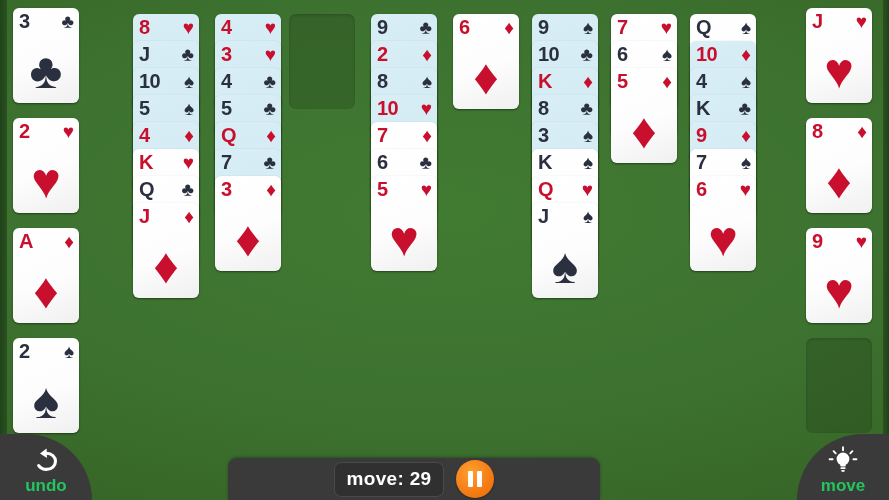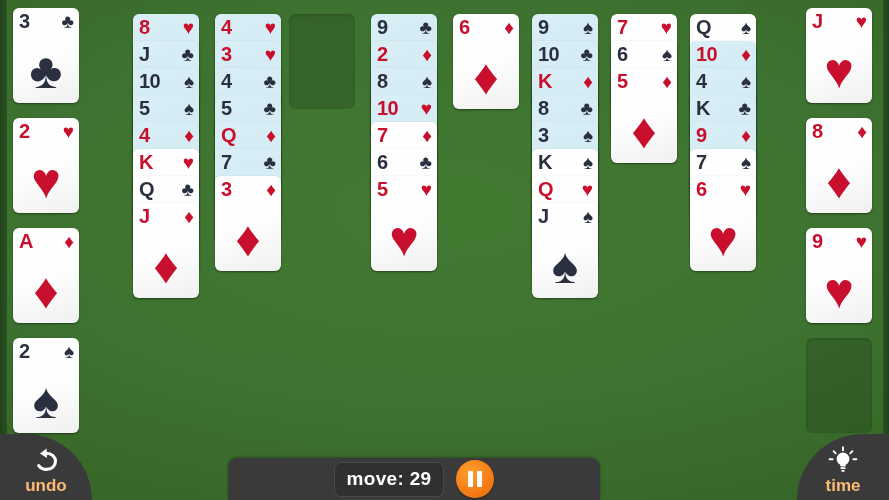--- a/index.html
+++ b/index.html
@@ -86,21 +86,21 @@
   
   .corner{
     position:absolute; bottom:0; width:92px; height:66px;
     background:#3a3a3a;
     display:flex; flex-direction:column; align-items:center; justify-content:flex-end;
     padding-bottom:5px;
   }
   #undo-button{ left:0; border-radius:0 70px 0 0; }
   #hint-button{ right:0; border-radius:70px 0 0 0; }
   .corner .clabel{
-    color:#fdba74; font-size:17px; font-weight:bold; line-height:18px;
+    color:#22c55e; font-size:17px; font-weight:bold; line-height:18px;
   }
   .corner svg{ display:block; margin-bottom:3px; }
 </style>
 </head>
 <body>
 
 <div id="table">
   <div id="edge-left"></div>
   <div id="edge-right"></div>
 
@@ -371,14 +371,14 @@
     <rect x="12.4" y="21.2" width="5.2" height="1.9" rx=".9" fill="#fff"></rect>
     <rect x="13.2" y="23.9" width="3.6" height="1.8" rx=".9" fill="#fff"></rect>
     <g stroke="#fff" stroke-width="1.9" stroke-linecap="round">
       <line x1="15" y1="1.3" x2="15" y2="4.3"></line>
       <line x1="5.6" y1="5.2" x2="7.7" y2="7.3"></line>
       <line x1="24.4" y1="5.2" x2="22.3" y2="7.3"></line>
       <line x1="1.6" y1="13.2" x2="4.6" y2="13.2"></line>
       <line x1="28.4" y1="13.2" x2="25.4" y2="13.2"></line>
     </g>
   </svg>
-  <div class="clabel">time</div>
+  <div class="clabel">move</div>
 </div>
 
 </body></html>

